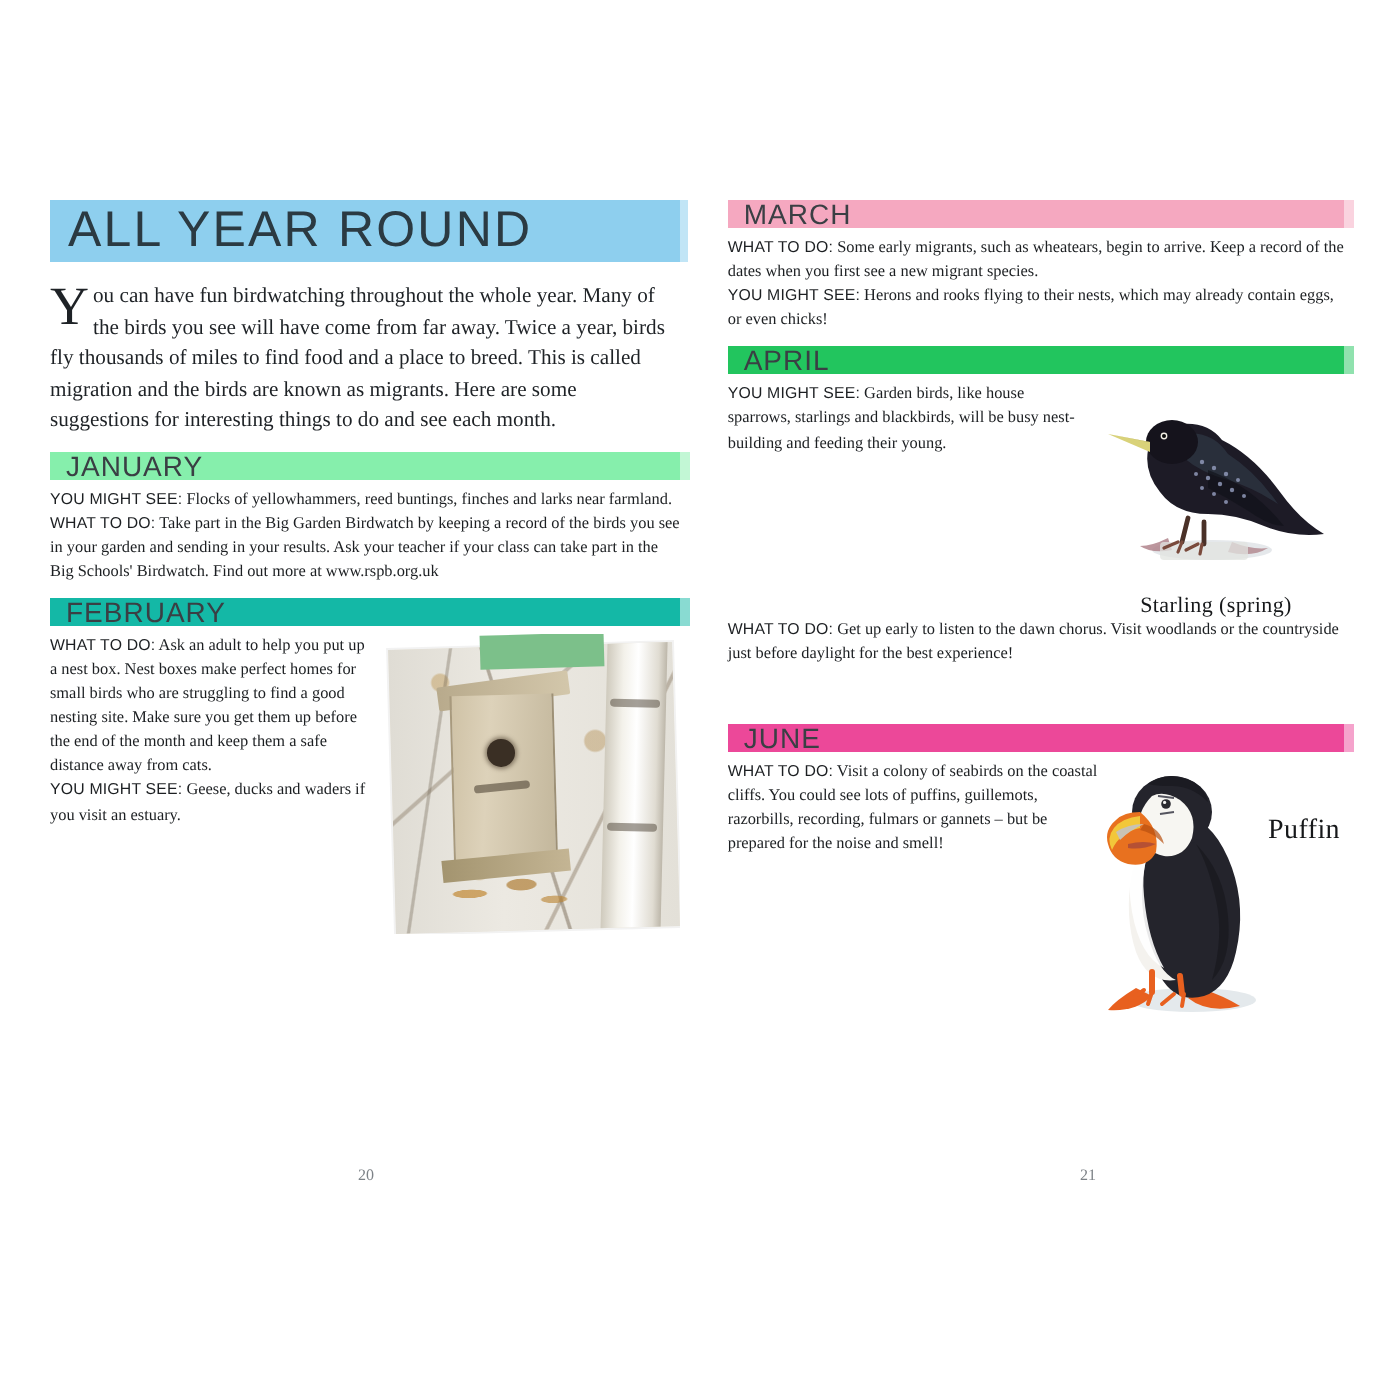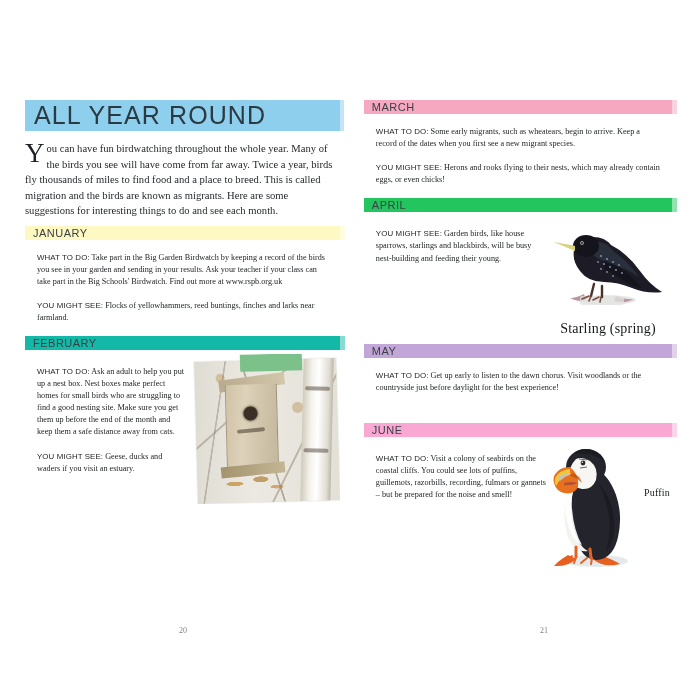--- a/index.html
+++ b/index.html
@@ -13,21 +13,21 @@
     position: relative;
   }
 
   .spread {
     position: absolute;
     left: 0; top: 0;
     width: 700px;
     height: 700px;
     display: flex;
     flex-direction: row;
-    padding: 100px 14px 65px 14px;
+    padding: 100px 14px 108px 14px;
   }
 
   .page {
     position: relative;
     height: 100%;
   }
   .page-left  { width: 352px; padding: 0 12px 0 11px; }
   .page-right { width: 348px; padding: 0 14px 0 12px; }
 
   
@@ -68,21 +68,21 @@
   .month-banner::after {
     content: "";
     position: absolute;
     right: -5px; top: 0; bottom: 0;
     width: 7px;
     background: inherit;
     opacity: .5;
   }
   .month-text {
     font-family: "Liberation Sans", sans-serif;
-    font-size: 11px;
+    font-size: 14px;
     letter-spacing: .5px;
     color: #3a3f44;
   }
 
   
   .intro {
     font-size: 10.6px;
     line-height: 15.5px;
     color: #1e2226;
     text-align: left;
@@ -95,21 +95,21 @@
     padding: 1px 2px 0 0;
     color: #1e2226;
     font-family: "Liberation Serif", serif;
   }
 
   .entry-body {
     font-size: 8.2px;
     line-height: 12.1px;
     color: #1c1f22;
   }
-  .entry-body p { margin: 12px; }
+  .entry-body p { margin: 0; }
   .lead {
     font-family: "Liberation Sans", sans-serif;
     font-size: 7.9px;
     letter-spacing: .1px;
   }
 
   .entry-flow { overflow: hidden; }
   .entry-text-col { }
 
   
@@ -222,34 +222,34 @@
   }
 
   
   .figure-bird {
     float: right;
     margin-left: 8px;
     text-align: center;
     position: relative;
   }
   .bird-caption {
-    font-size: 14px;
+    font-size: 11px;
     color: #16181a;
     font-family: "Liberation Serif", serif;
     letter-spacing: .2px;
     white-space: nowrap;
   }
 
   .starling-wrap { width: 128px; margin: 4px 0 0 0; }
   .starling-cap { margin-top: 1px; }
   .puffin-wrap { width: 122px; margin: 2px 0 0 0; }
   .puffin-cap {
     position: absolute;
-    right: 2px; top: 44px;
-    font-size: 10px;
+    right: 2px; top: 26px;
+    font-size: 14px;
   }
 
   
   .folio {
     position: absolute;
     bottom: 0;
     font-size: 8px;
     color: #7d8287;
     font-family: "Liberation Serif", serif;
   }
@@ -266,26 +266,26 @@
   <div class="page page-left">
 
     <div class="title-banner" id="title-banner" style="background: rgb(142, 207, 238);">
       <span class="title-text">ALL YEAR ROUND</span>
     </div>
 
     <p class="intro">
       <span class="dropcap">Y</span><span>ou can have fun birdwatching throughout the whole year. Many of the birds you see will have come from far away. Twice a year, birds fly thousands of miles to find food and a place to breed. This is called migration and the birds are known as migrants. Here are some suggestions for interesting things to do and see each month.</span>
     </p>
 
-    <div class="month-banner" id="banner-0" style="background: #fef9c3;">
+    <div class="month-banner" id="banner-0" style="background: #86efac;">
       <span class="month-text">JANUARY</span>
     </div>
     <div class="entry-body">
+      <p><span class="lead">YOU MIGHT SEE:</span><span> Flocks of yellowhammers, reed buntings, finches and larks near farmland.</span></p>
       <p><span class="lead">WHAT TO DO:</span><span> Take part in the Big Garden Birdwatch by keeping a record of the birds you see in your garden and sending in your results. Ask your teacher if your class can take part in the Big Schools' Birdwatch. Find out more at www.rspb.org.uk</span></p>
-      <p><span class="lead">YOU MIGHT SEE:</span><span> Flocks of yellowhammers, reed buntings, finches and larks near farmland.</span></p>
     </div>
 
     <div class="month-banner" id="banner-1" style="background: #14b8a6;">
       <span class="month-text">FEBRUARY</span>
     </div>
     <div class="entry-flow clearfix">
 
       <div class="figure-photo">
         <div class="tape"></div>
         <div class="photo-frame">
@@ -357,28 +357,25 @@
           <path d="M45 76 l-7 3 M47 76 l-2 5 M55 77 l-6 3 M57 77 l-1 5" stroke="#7a4a3c" stroke-width="1.6" fill="none" stroke-linecap="round"></path>
         </svg>
         <div class="bird-caption starling-cap">Starling (spring)</div>
       </div>
 
       <div class="entry-body entry-text-col">
         <p><span class="lead">YOU MIGHT SEE:</span><span> Garden birds, like house sparrows, starlings and blackbirds, will be busy nest-building and feeding their young.</span></p>
       </div>
     </div>
 
-    <div class="month-banner" id="banner-4" style="background: rgb(195, 166, 216);">
-      <span class="month-text">MAY</span>
-    </div>
     <div class="entry-body">
       <p><span class="lead">WHAT TO DO:</span><span> Get up early to listen to the dawn chorus. Visit woodlands or the countryside just before daylight for the best experience!</span></p>
     </div>
 
-    <div class="month-banner" id="banner-5" style="background: #f9a8d4; margin-top: 28px;">
+    <div class="month-banner" id="banner-5" style="background: #ec4899; margin-top: 28px;">
       <span class="month-text">JUNE</span>
     </div>
     <div class="entry-flow clearfix">
 
       <div class="figure-bird puffin-wrap">
         <svg viewBox="0 0 122 128" width="122" height="128">
           <ellipse cx="46" cy="118" rx="32" ry="6" fill="#c9d3da" opacity=".5"></ellipse>
           <path d="M18 112 q-10 6 -14 11 q14 1 22 -7 z" fill="#e8601f"></path>
           <path d="M50 112 q12 4 20 9 q-16 4 -26 -4 z" fill="#e8601f"></path>
           <path d="M26 30 q-8 14 -6 34 q2 26 10 42 q8 14 22 10 q12 -4 16 -22 q5 -22 -2 -42 q-8 -22 -22 -26 q-12 -4 -18 4 z" fill="#24242c"></path>

